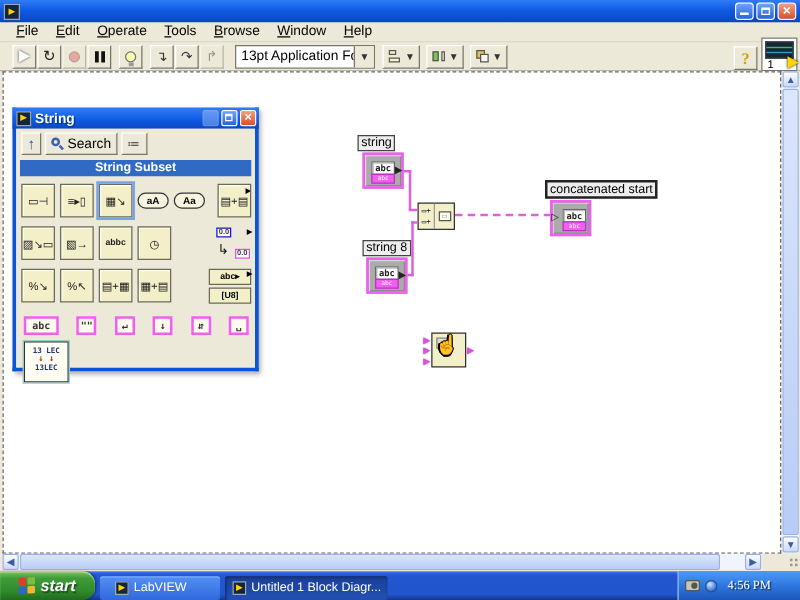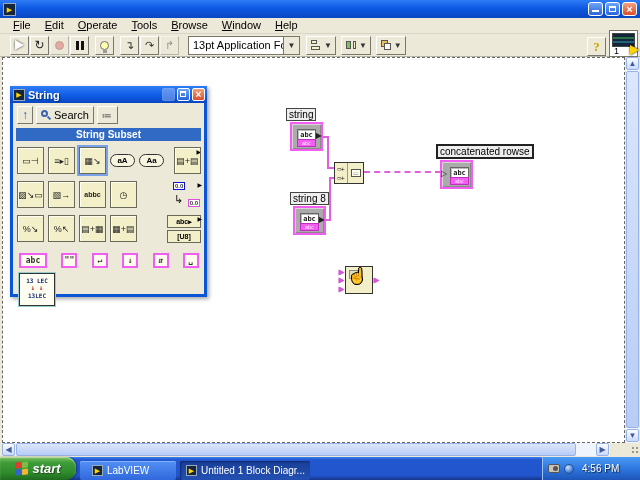--- a/index.html
+++ b/index.html
@@ -184,21 +184,21 @@
     padding:0 6px; color:#fff; font-size:10px; white-space:nowrap; overflow:hidden;
     background:linear-gradient(180deg,#5390f4,#3068dc); box-shadow:inset 0 1px 0 #7fb0f8; }
   .task.active { background:linear-gradient(180deg,#1a3f96,#2350b4); box-shadow:inset 1px 1px 2px #102a6a; }
   .task .lv-icon { width:11px; height:11px; }
   .tray { position:absolute; right:0; top:0; height:23px; width:98px;
     background:linear-gradient(180deg,#4a9af5 0%,#2e77e0 50%,#1d55b8 100%);
     border-left:1px solid #9cc2f8; display:flex; align-items:center; padding-left:5px; gap:4px; }
   .trayicon1 { width:12px; height:9px; background:#c8c4b8; border:1px solid #555; border-radius:2px; position:relative; }
   .trayicon1::after { content:""; position:absolute; right:1px; top:1px; width:5px; height:5px; border-radius:50%; background:#555; }
   .trayicon2 { width:10px; height:10px; border-radius:50%; background:radial-gradient(circle at 35% 30%,#cfe4ff,#3a78d8 70%,#1a4a9a); border:1px solid #28508c; }
-  .clock { color:#fff; font-size:10px; margin-left:4px; text-shadow:1px 1px 1px #123; }
+  .clock { color:#fff; font-size:10px; margin-left:4px; text-shadow:1px 1px 1px #123;font-family:Liberation Serif, serif; }
 </style>
 </head>
 <body>
 
 <div id="screen">
 
   <div class="titlebar">
     <span class="lv-icon"></span>
     <span class="winbtns">
       <span class="winbtn">
@@ -311,21 +311,21 @@
   </div>
 
   <div class="wire" style="left:323px;top:136px;width:6px;height:2px"></div>
   <div class="wire" style="left:327px;top:136px;width:2px;height:32px"></div>
   <div class="wire" style="left:327px;top:167px;width:7px;height:2px"></div>
   <div class="wire" style="left:326px;top:219px;width:5px;height:2px"></div>
   <div class="wire" style="left:329px;top:177px;width:2px;height:44px"></div>
   <div class="wire" style="left:329px;top:177px;width:5px;height:2px"></div>
   <div class="wire dash" style="left:364px;top:171px;width:77px;height:0"></div>
 
-  <div class="dlabel heavy" style="left:436px;top:144px">concatenated rowse</div>
+  <div class="dlabel heavy" style="left:436px;top:144px">concatenated start</div>
   <div class="term indicator" style="left:440px;top:160px">
     <span class="abcbox">abc</span>
     <span class="pinkstrip">abc</span>
     <span class="nub-in">▷</span>
   </div>
 
   <div class="fnode" id="float-node">
     <span class="prev"></span>
   </div>
   <span class="parrow" style="left:337px;top:268px">►</span>

